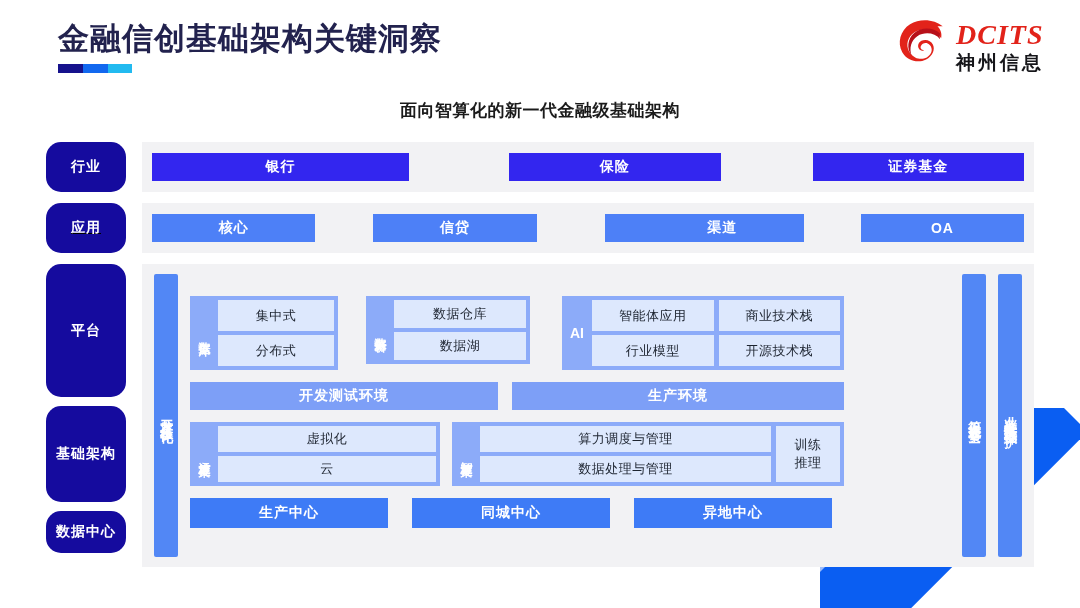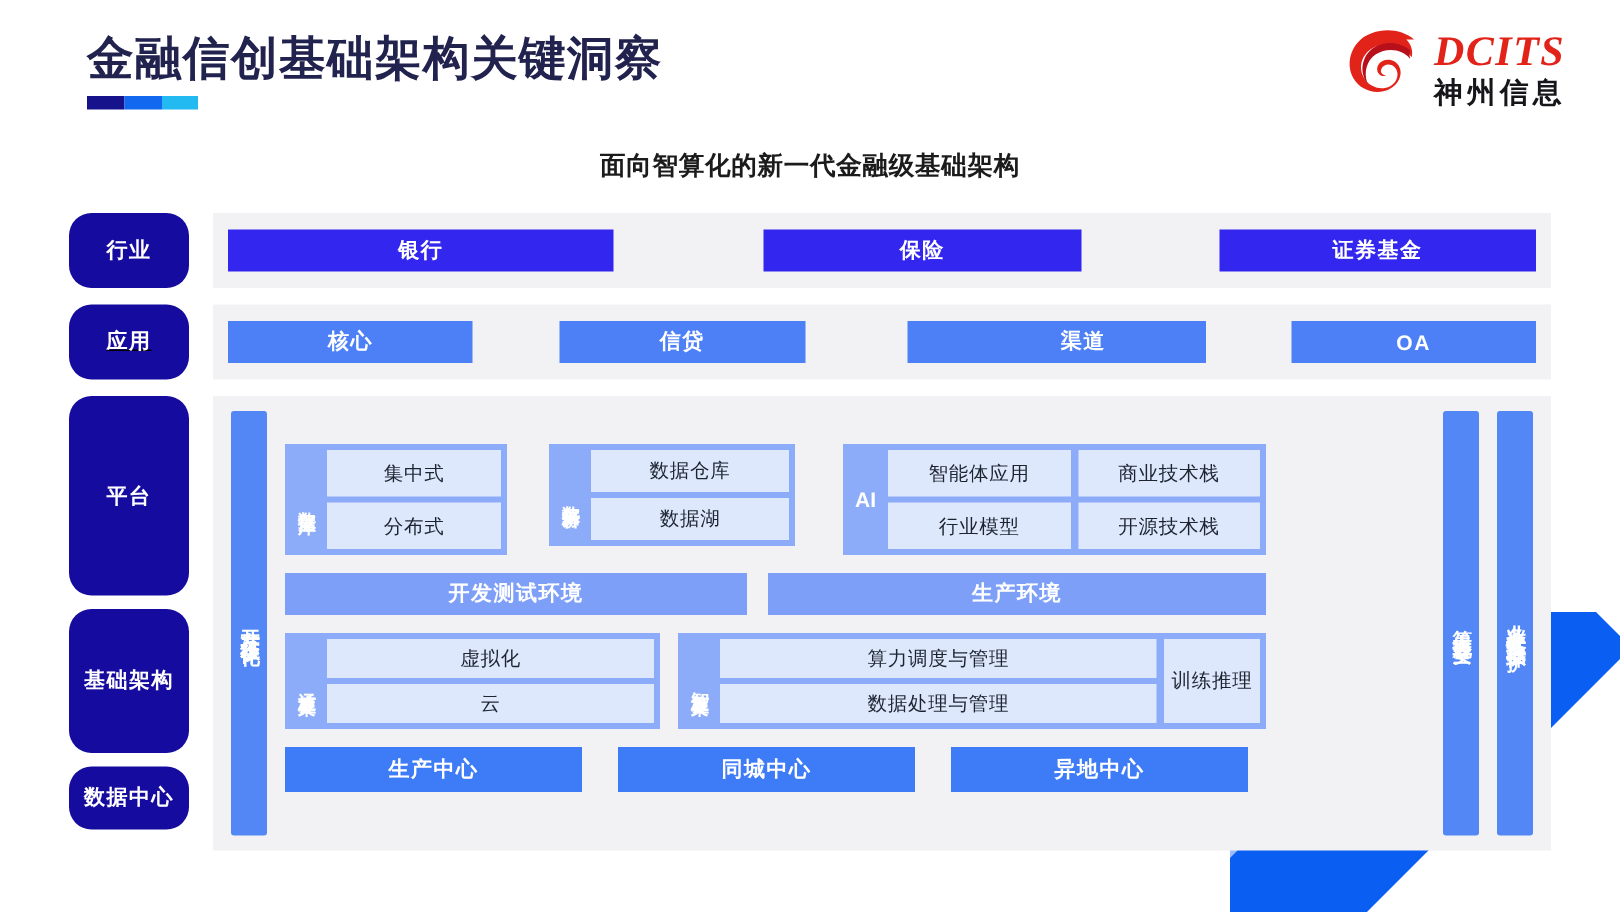--- a/index.html
+++ b/index.html
@@ -71,21 +71,21 @@
     display:flex;align-items:center;justify-content:center;text-align:center;
     writing-mode:vertical-rl;letter-spacing:1px;
   }
   .group-cells{flex:1;display:flex;flex-direction:column;gap:4px;}
   .group-cols{flex:1;display:flex;gap:5px;}
   .col{flex:1;display:flex;flex-direction:column;gap:4px;}
   .cell{
     flex:1;background:#dde8fd;color:#1d2430;font-size:13px;
     display:flex;align-items:center;justify-content:center;letter-spacing:.5px;
   }
-  .cell.side{flex:0 0 64px;line-height:1.35;text-align:center;flex-direction:row;}
+  .cell.side{flex:0 0 64px;line-height:1.35;text-align:center;flex-direction:column;}
   .band{
     position:absolute;background:#7d9ff7;color:#ffffff;font-size:14px;font-weight:bold;
     display:flex;align-items:center;justify-content:center;letter-spacing:1px;
   }
   .dcbox{
     position:absolute;background:#3e7bf6;color:#ffffff;font-size:14px;font-weight:bold;
     display:flex;align-items:center;justify-content:center;letter-spacing:1px;
   }
   .ai-label{
     width:22px;flex:0 0 22px;color:#ffffff;font-size:14px;font-weight:bold;

